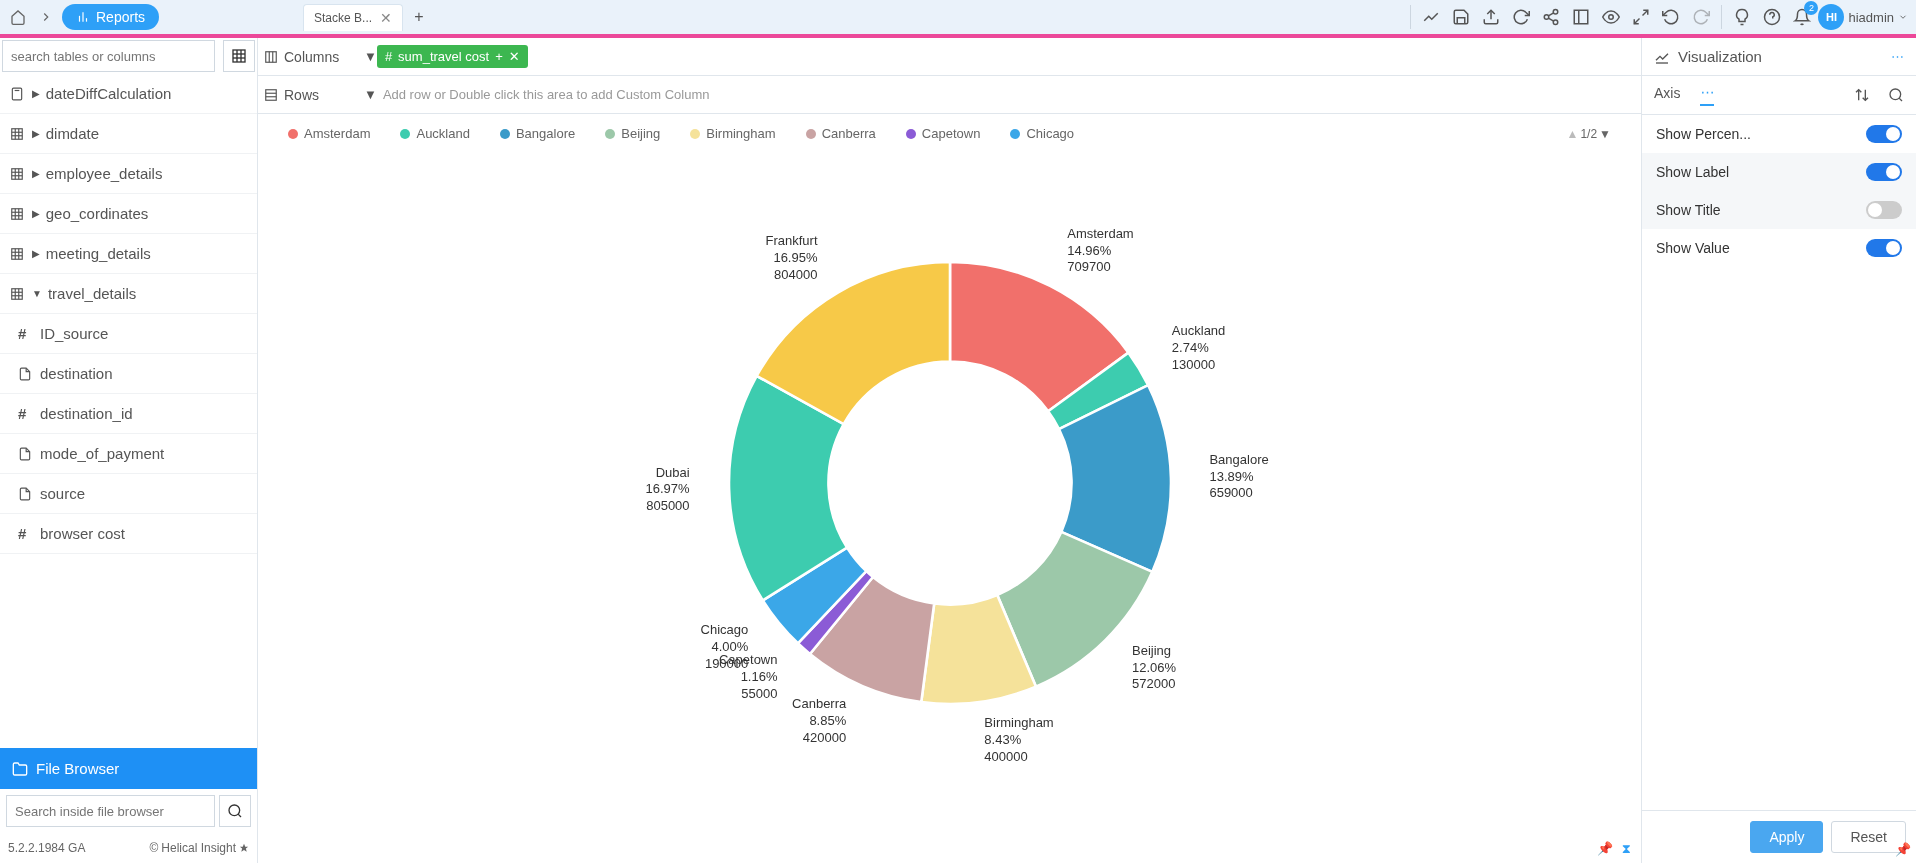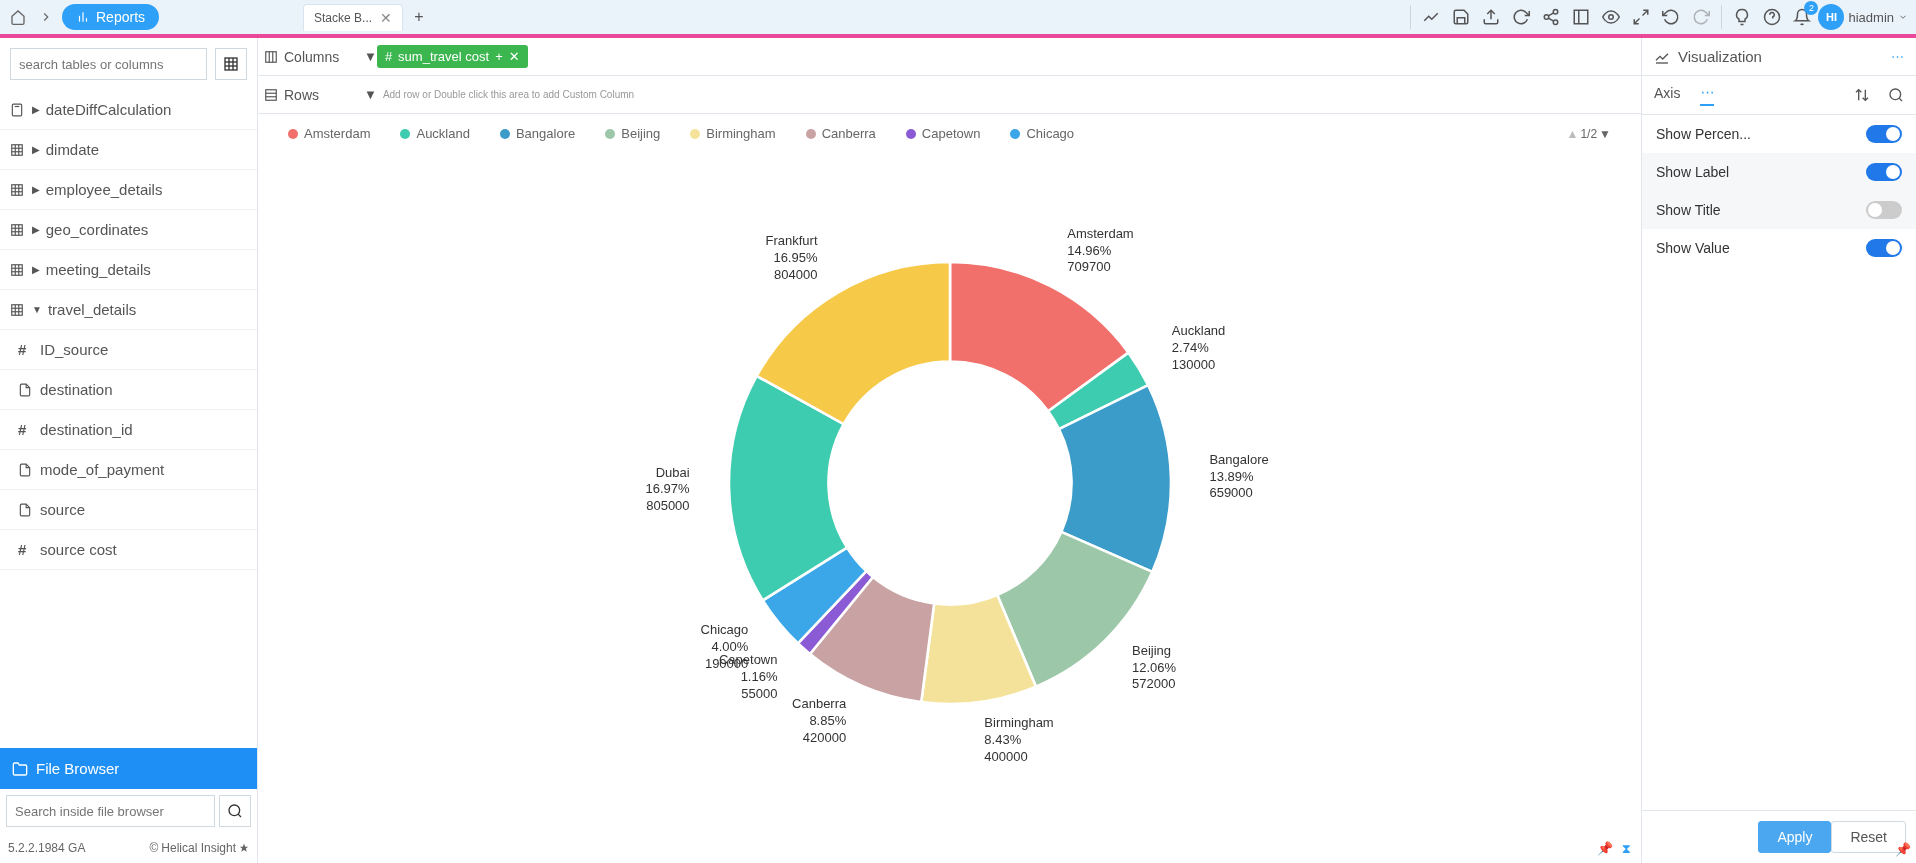--- a/index.html
+++ b/index.html
@@ -17,42 +17,42 @@
 .topbar-right { margin-left: auto; display: flex; align-items: center; gap: 2px; padding-right: 8px; }
 .icon-btn { width: 28px; height: 28px; display: flex; align-items: center; justify-content: center; color: #555; cursor: pointer; position: relative; }
 .divider { width: 1px; height: 24px; background: #ccd6e0; margin: 0 4px; }
 .badge { position: absolute; top: -2px; right: -2px; background: #2ea0f7; color: #fff; border-radius: 50%; width: 14px; height: 14px; font-size: 9px; display: flex; align-items: center; justify-content: center; }
 .user-chip { display: flex; align-items: center; gap: 4px; color: #555; cursor: pointer; }
 .avatar { width: 26px; height: 26px; border-radius: 50%; background: #2ea0f7; color: #fff; display: flex; align-items: center; justify-content: center; font-size: 11px; font-weight: bold; }
 
 
 .main { display: flex; height: calc(100vh - 38px); }
 .sidebar { width: 258px; background: #fff; border-right: 1px solid #e0e6ec; display: flex; flex-direction: column; }
-.search-row { padding: 10px; display: flex; gap: 8px; justify-content: center; }
+.search-row { padding: 2px; display: flex; gap: 8px; justify-content: center; }
 .search-input { flex: 1; border: 1px solid #d0d8e0; padding: 6px 8px; font-size: 13px; color: #888; }
 .grid-icon-btn { width: 32px; height: 32px; border: 1px solid #d0d8e0; display: flex; align-items: center; justify-content: center; cursor: pointer; }
 .tree { flex: 1; overflow-y: auto; position: relative; }
 .tree::-webkit-scrollbar { width: 10px; }
 .tree::-webkit-scrollbar-thumb { background: #c5c5c5; }
 .tree-item { padding: 11px 10px; border-bottom: 1px solid #f0f2f4; display: flex; align-items: center; gap: 6px; cursor: pointer; color: #555; font-size: 15px; }
 .tree-item .ico { width: 16px; color: #555; }
 .tree-item.sub { padding-left: 18px; }
 .file-browser-btn { background: #1e90f5; color: #fff; padding: 12px; display: flex; align-items: center; gap: 8px; font-size: 15px; cursor: pointer; }
 .fb-search-row { padding: 6px; display: flex; gap: 4px; }
 .version-row { padding: 8px; display: flex; align-items: center; justify-content: space-between; font-size: 12px; color: #666; }
 .copyright { display: flex; align-items: center; gap: 3px; font-size: 12px; }
 
 
 .center { flex: 1; display: flex; flex-direction: column; background: #fff; min-width: 0; }
 .shelf { display: flex; align-items: center; border-bottom: 1px solid #e0e6ec; padding: 4px 6px; min-height: 38px; }
 .shelf-label { display: flex; align-items: center; gap: 6px; color: #555; font-size: 14px; min-width: 100px; }
 .shelf-drop { color: #555; cursor: pointer; }
 .pill { background: #3cb750; color: #fff; border-radius: 3px; padding: 4px 8px; display: flex; align-items: center; gap: 6px; font-size: 13px; }
 .pill .x { cursor: pointer; }
-.shelf-placeholder { color: #999; font-size: 10px; padding-left: 6px; }
+.shelf-placeholder { color: #999; font-size: 13px; padding-left: 6px; }
 
 .chart-area { flex: 1; position: relative; overflow: hidden; }
 .legend-row { display: flex; gap: 30px; padding: 12px 30px; flex-wrap: wrap; align-items: center; }
 .legend-item { display: flex; align-items: center; gap: 6px; color: #666; font-size: 13px; }
 .legend-dot { width: 10px; height: 10px; border-radius: 50%; }
 .legend-page { margin-left: auto; display: flex; align-items: center; gap: 2px; color: #666; font-size: 12px; }
 .donut-wrap { position: relative; width: 100%; height: calc(100% - 90px); display: flex; align-items: center; justify-content: center; }
 .donut-svg { width: 520px; height: 520px; }
 .slice-label { position: absolute; font-size: 13px; color: #333; line-height: 1.3; white-space: nowrap; }
 .chart-footer { position: absolute; bottom: 6px; right: 10px; display: flex; gap: 8px; color: #555; }
@@ -68,21 +68,21 @@
 .viz-tab-icons { margin-left: auto; display: flex; gap: 18px; color: #555; }
 .prop-list { flex: 1; }
 .prop-row { display: flex; align-items: center; justify-content: space-between; padding: 10px 14px; font-size: 14px; color: #333; }
 .prop-row.alt { background: #f5f7f9; }
 .toggle { width: 36px; height: 18px; border-radius: 10px; position: relative; cursor: pointer; }
 .toggle.on { background: #2178e9; }
 .toggle.off { background: #ccc; }
 .toggle .knob { position: absolute; width: 14px; height: 14px; border-radius: 50%; background: #fff; top: 2px; }
 .toggle.on .knob { right: 2px; }
 .toggle.off .knob { left: 2px; }
-.panel-footer { padding: 10px; display: flex; justify-content: flex-end; border-top: 1px solid #e0e6ec; }
+.panel-footer { padding: 10px; display: flex; gap: 8px; justify-content: flex-end; border-top: 1px solid #e0e6ec; }
 .btn { padding: 7px 18px; border-radius: 3px; cursor: pointer; font-size: 14px; border: 1px solid #d0d8e0; background: #fff; color: #555; }
 .btn.primary { background: #4aa7f0; color: #fff; border-color: #4aa7f0; }
 .pin-corner { position: absolute; bottom: 6px; right: 4px; color: #444; }
 
 svg { display: block; }
 </style>
 </head>
 <body>
 
 <div class="topbar">
@@ -334,21 +334,21 @@
             <span class="ico">
               <svg width="14" height="14" viewBox="0 0 24 24" fill="none" stroke="currentColor" stroke-width="2">
                 <path d="M14 2H6a2 2 0 0 0-2 2v16a2 2 0 0 0 2 2h12a2 2 0 0 0 2-2V8z"></path>
                 <polyline points="14 2 14 8 20 8"></polyline>
               </svg>
             </span>
             <span>source</span>
           </div>
           <div class="tree-item sub">
             <span class="ico"><span style="font-weight:bold">#</span></span>
-            <span>source cost</span>
+            <span>browser cost</span>
           </div>
         </div>
     </div>
     <div class="file-browser-btn">
       <svg width="16" height="16" viewBox="0 0 24 24" fill="none" stroke="#fff" stroke-width="2">
           <path d="M22 19a2 2 0 0 1-2 2H4a2 2 0 0 1-2-2V5a2 2 0 0 1 2-2h5l2 3h9a2 2 0 0 1 2 2z"></path>
         </svg>
       <span>File Browser</span>
     </div>
     <div class="fb-search-row">

